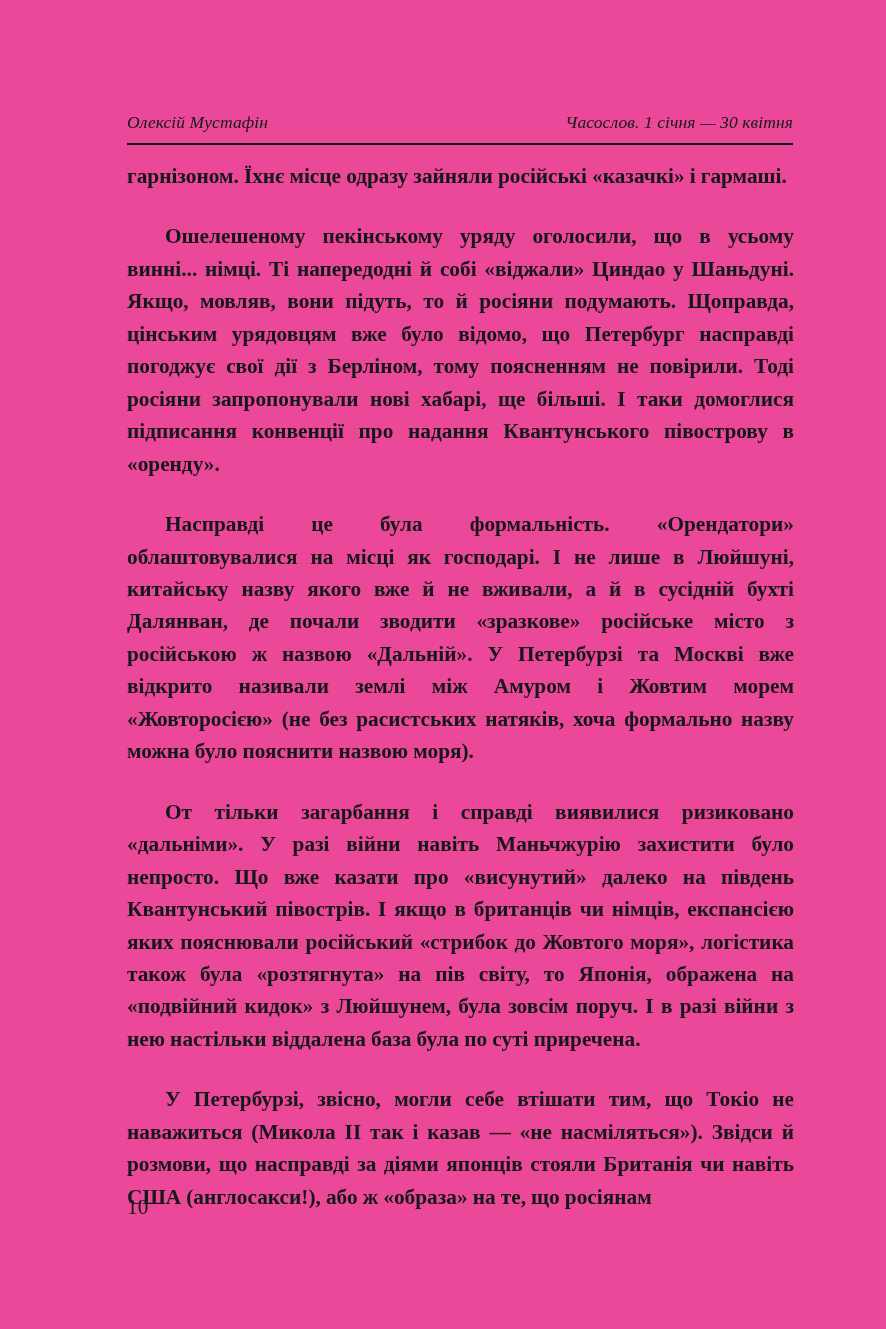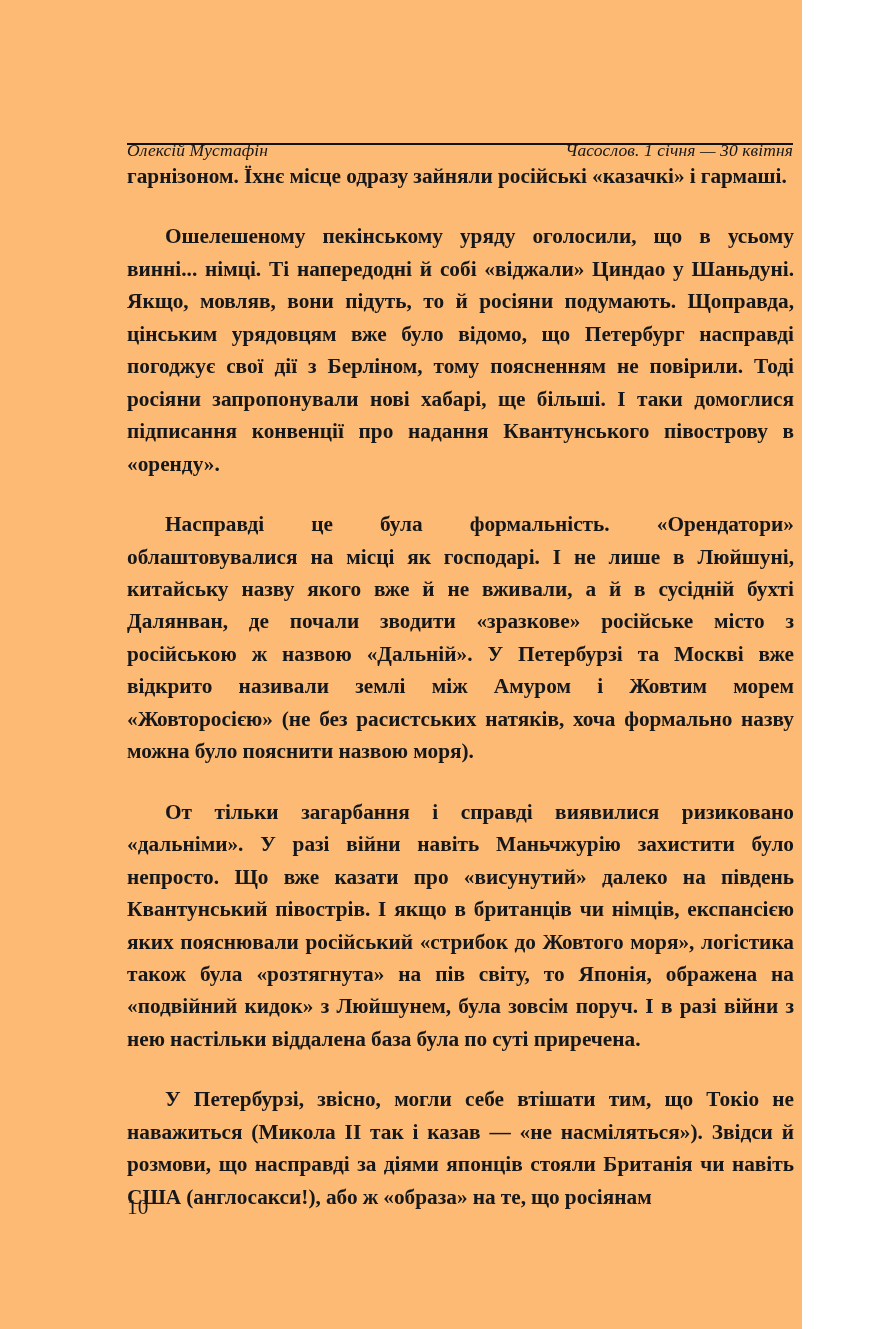--- a/index.html
+++ b/index.html
@@ -15,42 +15,42 @@
     overflow: hidden;
     font-family: "Liberation Serif", "DejaVu Serif", serif;
     color: #1a1a1a;
     -webkit-font-smoothing: antialiased;
   }
 
   .page {
     position: absolute;
     left: 0;
     top: 0;
-    width: 802px;
+    width: 886px;
     height: 1329px;
-    background: #fdba74;
+    background: #ec4899;
   }
 
   
   .running-head {
     position: absolute;
     left: 127px;
     top: 112px;
     width: 666px;
     display: flex;
     justify-content: space-between;
     align-items: baseline;
     font-style: italic;
     font-size: 17.5px;
     letter-spacing: 0.1px;
     color: #15171a;
     white-space: nowrap;
   }
   .running-head .rh-left  { text-align: left; }
-  .running-head .rh-right { text-align: right; margin-top: 28px; }
+  .running-head .rh-right { text-align: right; }
 
   .head-rule {
     position: absolute;
     left: 127px;
     top: 143px;
     width: 666px;
     height: 0;
     border-top: 2.2px solid #101214;
   }
 

